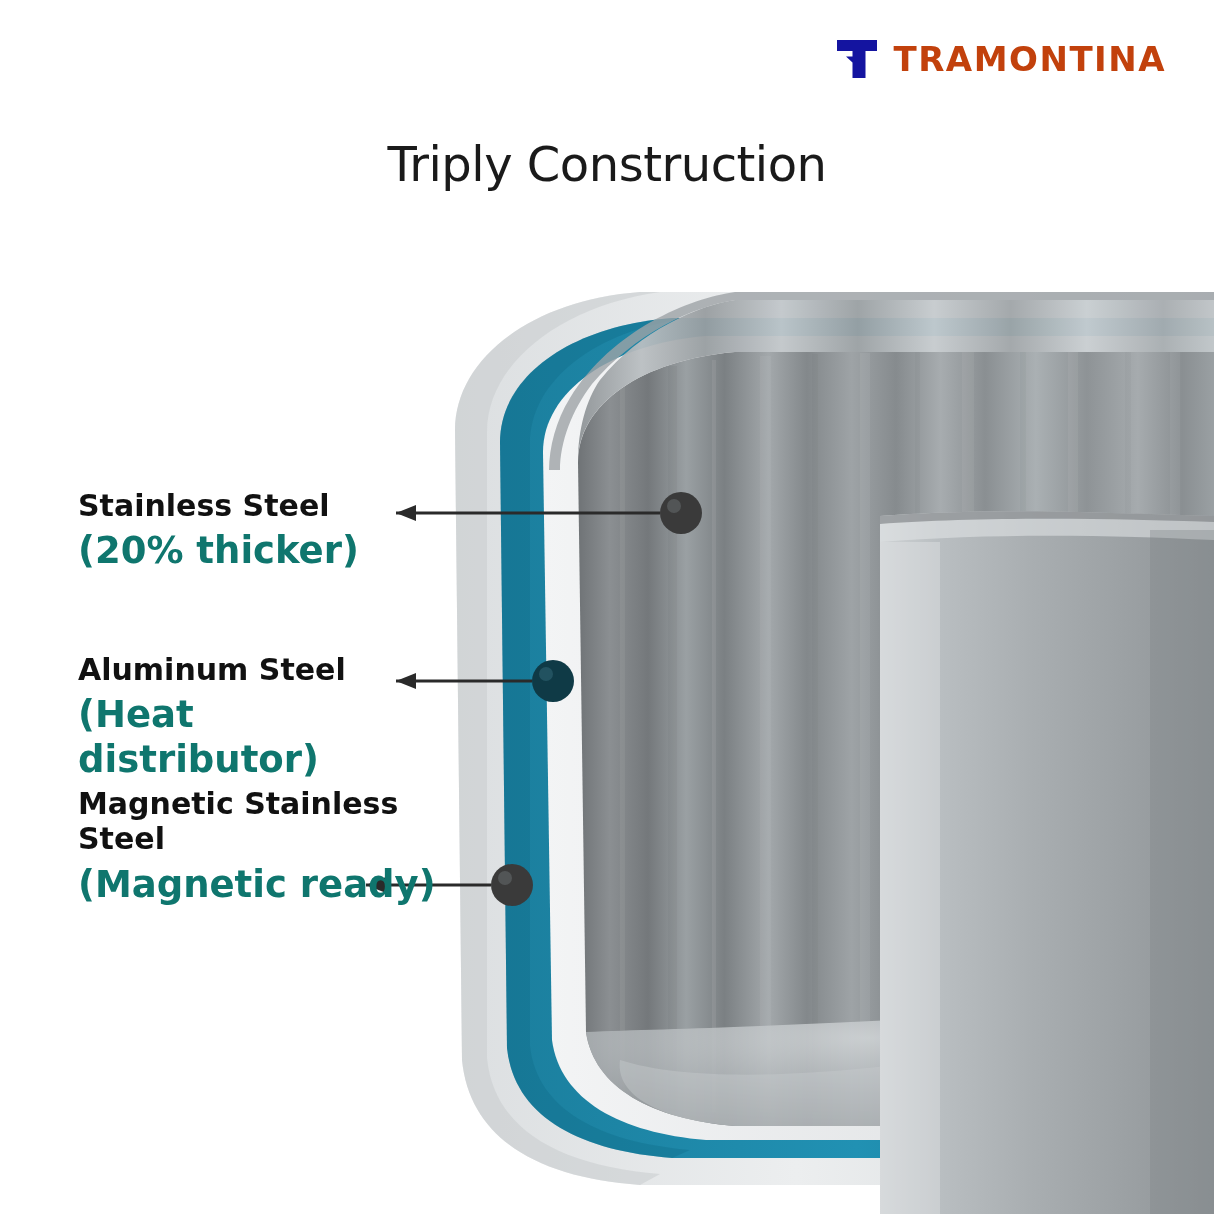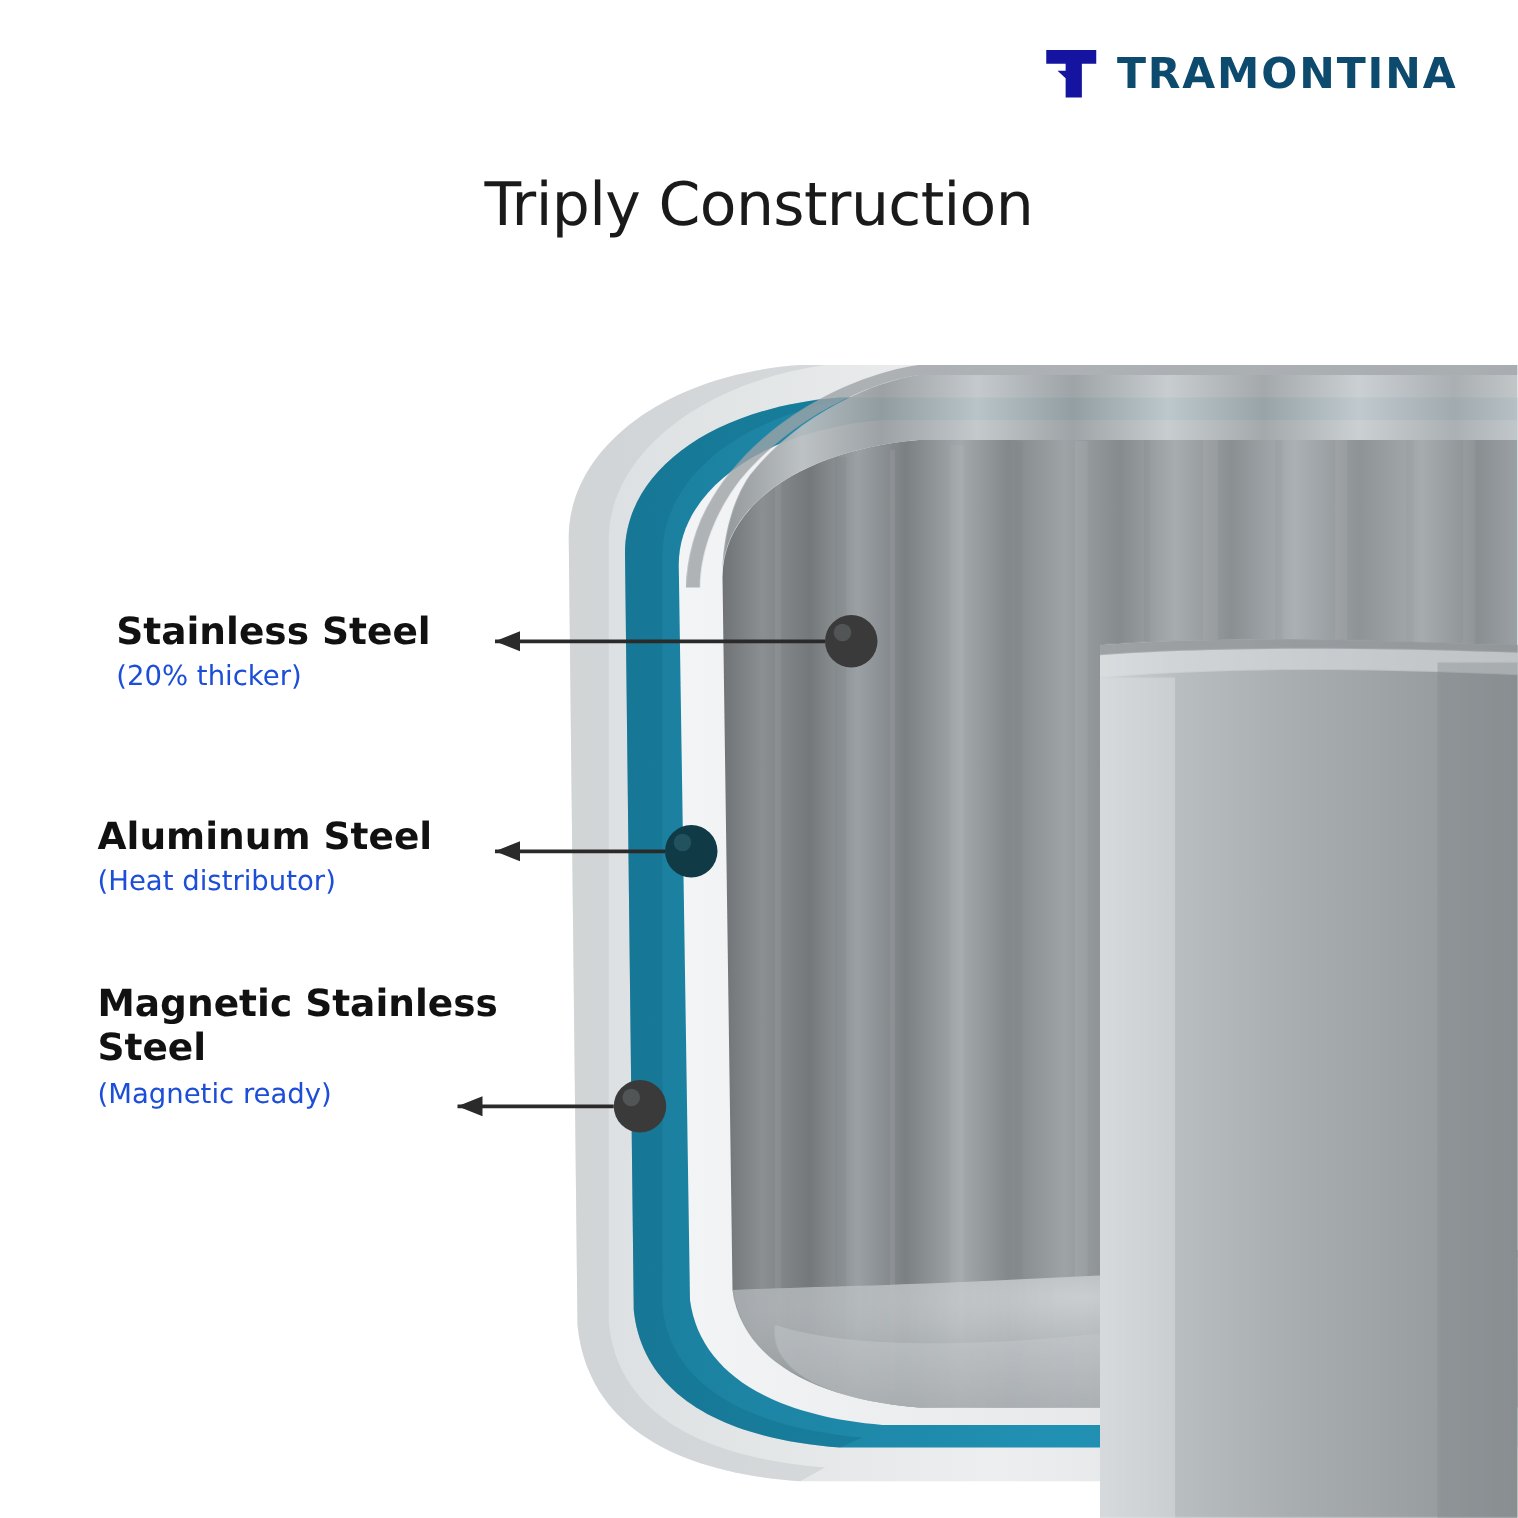--- a/index.html
+++ b/index.html
@@ -35,21 +35,21 @@
   #brand .mark {
     width: 46px;
     height: 46px;
     position: relative;
   }
   #brand .wordmark {
     font-family: "DejaVu Sans", sans-serif;
     font-weight: 700;
     font-size: 34px;
     letter-spacing: 1.5px;
-    color: #0c4a6e;
+    color: #c2410c;
     line-height: 1;
   }
 
   
   #title {
     position: absolute;
     left: 0;
     top: 136px;
     width: 1214px;
     text-align: center;
@@ -76,28 +76,28 @@
   .callout .head {
     font-family: "DejaVu Sans", sans-serif;
     font-weight: 700;
     font-size: 30px;
     color: #111111;
     line-height: 1.18;
     white-space: pre-line;
   }
   .callout .sub {
     font-family: "DejaVu Sans", sans-serif;
-    font-weight: 400;
-    font-size: 22px;
-    color: #1d4ed8;
+    font-weight: 700;
+    font-size: 37px;
+    color: #0f766e;
     line-height: 1.2;
     margin-top: 6px;
   }
 
-  #callout-0 { left: 93px; top: 488px; width: 330px; }
+  #callout-0 { left: 78px; top: 488px; width: 330px; }
   #callout-1 { left: 78px; top: 652px; width: 330px; }
   #callout-2 { left: 78px; top: 786px; width: 400px; }
 </style>
 </head>
 <body>
 
 <div id="stage">
 
   <svg id="art" viewBox="0 0 1214 1214" aria-hidden="true">
     <defs>

